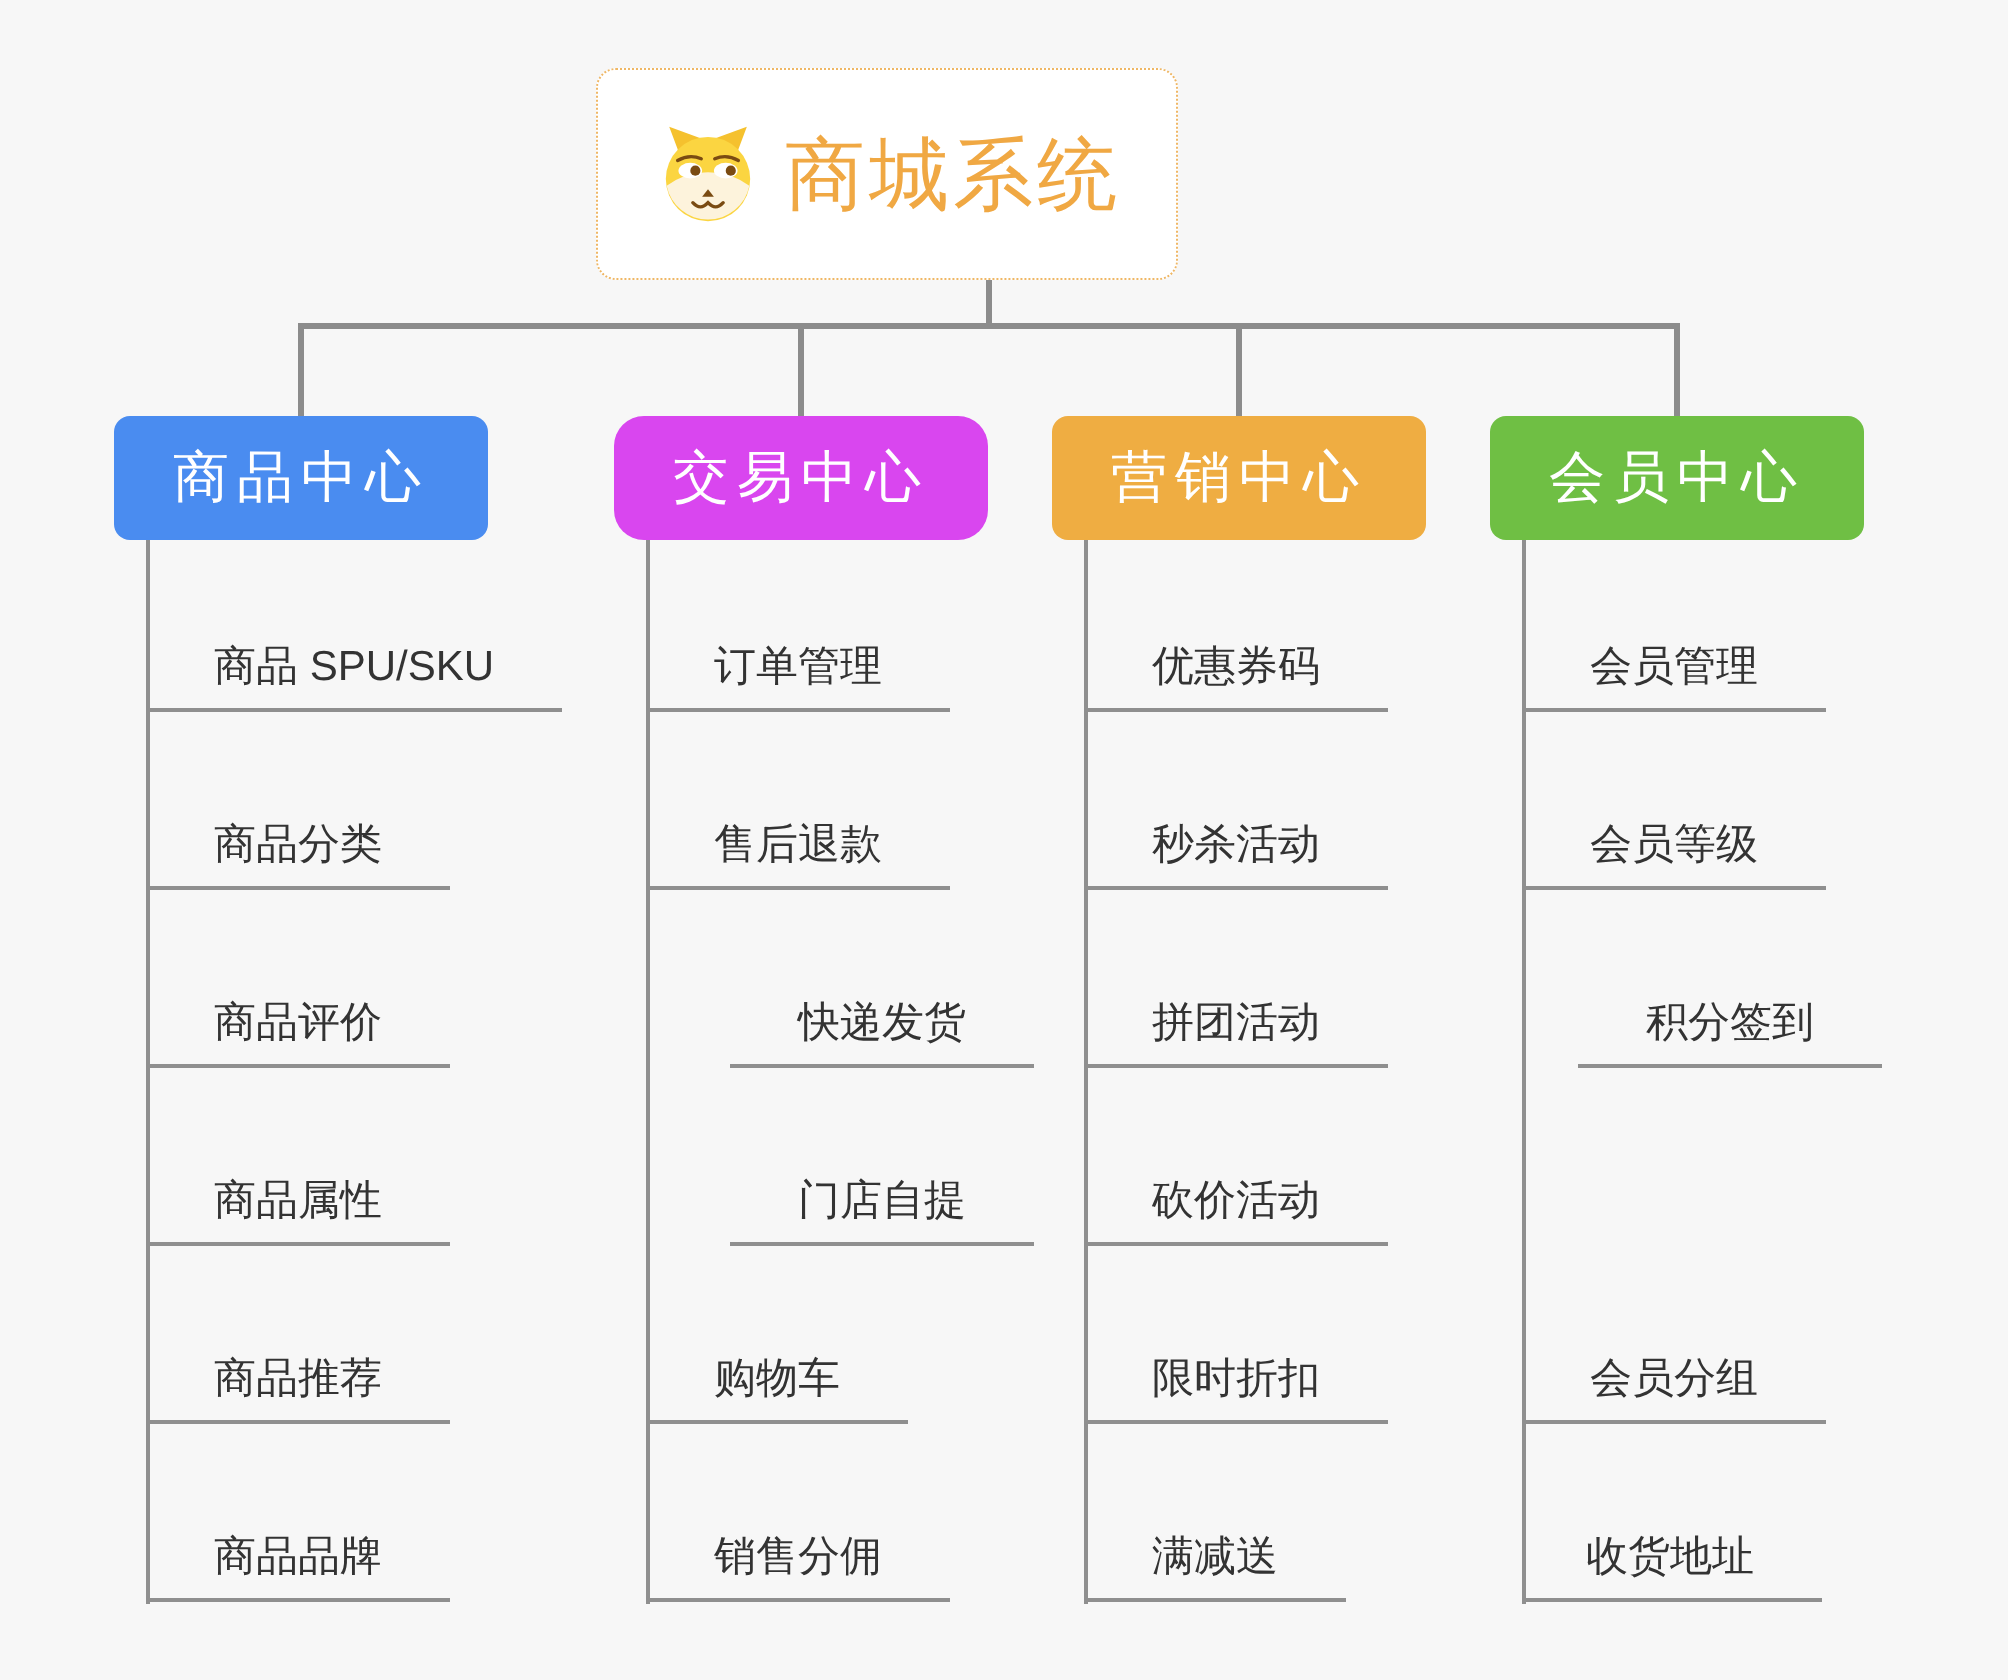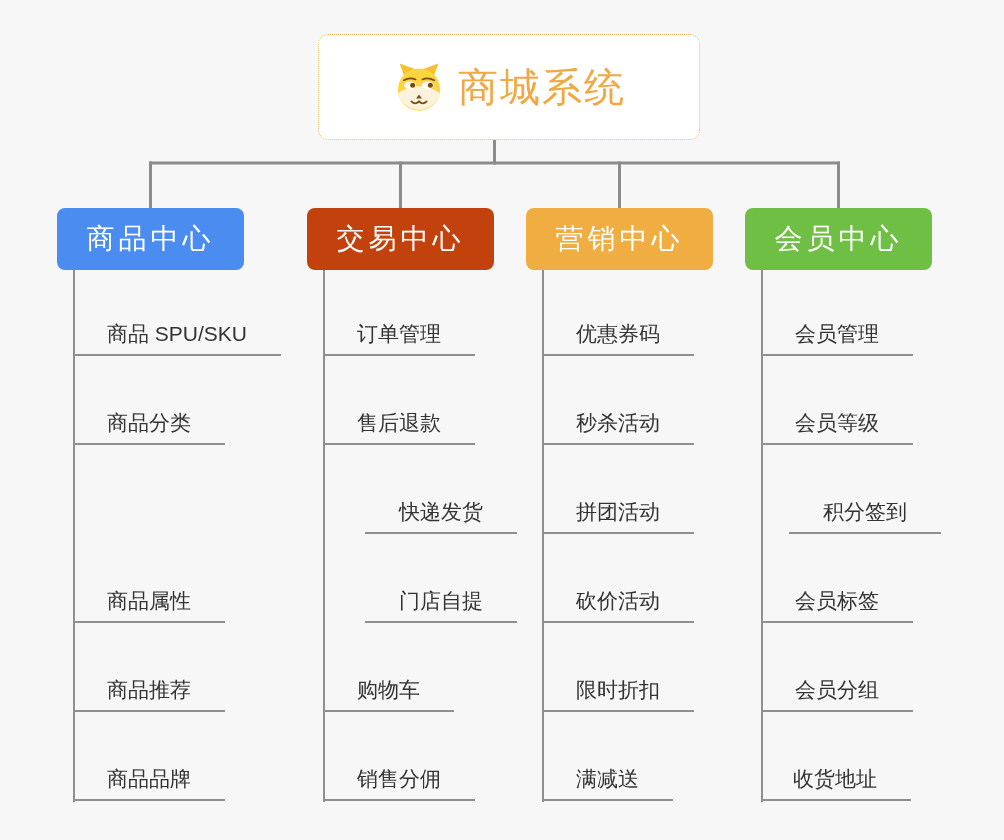--- a/index.html
+++ b/index.html
@@ -4,21 +4,21 @@
 <style>
   html,body{margin:0;padding:0;background:#f7f7f7;}
   .canvas{
     position:relative;width:1004px;height:840px;overflow:hidden;
     background:var(--bg,#f7f7f7);
     font-family:"Liberation Sans","DejaVu Sans",sans-serif;
   }
   .connectors{position:absolute;left:0;top:0;width:1004px;height:840px;}
   .connectors line{stroke:var(--connector,#8c8c8c);stroke-width:3;}
   .root-node{
-    position:absolute;left:318px;top:34px;width:382px;height:106px;box-sizing:border-box;
+    position:absolute;left:298px;top:34px;width:291px;height:106px;box-sizing:border-box;
     background:#ffffff;border:1px dotted var(--root-border,#efb765);border-radius:10px;
     display:flex;align-items:center;justify-content:center;gap:12px;
   }
   .root-title{
     font-size:40px;letter-spacing:2px;color:var(--accent,#f0a843);white-space:nowrap;
   }
   .branch-box{
     position:absolute;top:208px;width:187px;height:62px;border-radius:8px;
     color:#ffffff;font-size:28px;letter-spacing:4px;
     display:flex;align-items:center;justify-content:center;white-space:nowrap;
@@ -75,28 +75,29 @@
 
   <div id="branches">
     <div>
       <div class="branch-box bx0" style="background: rgb(74, 140, 240);">
         <span>商品中心</span>
       </div>
       <div class="branch-col bc0">
         <div class="spine"></div>
       <div class="child-item" style="top: 51px;">商品 SPU/SKU</div>
           <div class="child-item" style="top: 140px;">商品分类</div>
+          <div class="child-item" style="top: 229px;">商品评价</div>
           <div class="child-item" style="top: 318px;">商品属性</div>
           <div class="child-item" style="top: 407px;">商品推荐</div>
           <div class="child-item" style="top: 496px;">商品品牌</div>
         </div>
     </div>
 
     <div>
-      <div class="branch-box bx1" style="background: #c2410c;">
+      <div class="branch-box bx1" style="background: #d946ef; border-radius: 15px;">
         <span>交易中心</span>
       </div>
       <div class="branch-col bc1">
         <div class="spine"></div>
       <div class="child-item" style="top: 51px;">订单管理</div>
           <div class="child-item" style="top: 140px;">售后退款</div>
           <div class="child-item" style="top: 229px; margin-left: 42px;">快递发货</div>
           <div class="child-item" style="top: 318px; margin-left: 42px;">门店自提</div>
           <div class="child-item" style="top: 407px;">购物车</div>
           <div class="child-item" style="top: 496px;">销售分佣</div>
@@ -120,20 +121,19 @@
 
     <div>
       <div class="branch-box bx3" style="background: rgb(111, 191, 68);">
         <span>会员中心</span>
       </div>
       <div class="branch-col bc3">
         <div class="spine"></div>
       <div class="child-item" style="top: 51px;">会员管理</div>
           <div class="child-item" style="top: 140px;">会员等级</div>
           <div class="child-item" style="top: 229px; margin-left: 28px;">积分签到</div>
-          <div class="child-item" style="top: 318px;">会员标签</div>
           <div class="child-item" style="top: 407px;">会员分组</div>
           <div class="child-item" style="top: 496px; padding-left: 32px;">收货地址</div>
         </div>
     </div>
   </div>
 
 </div>
 
 </body></html>

